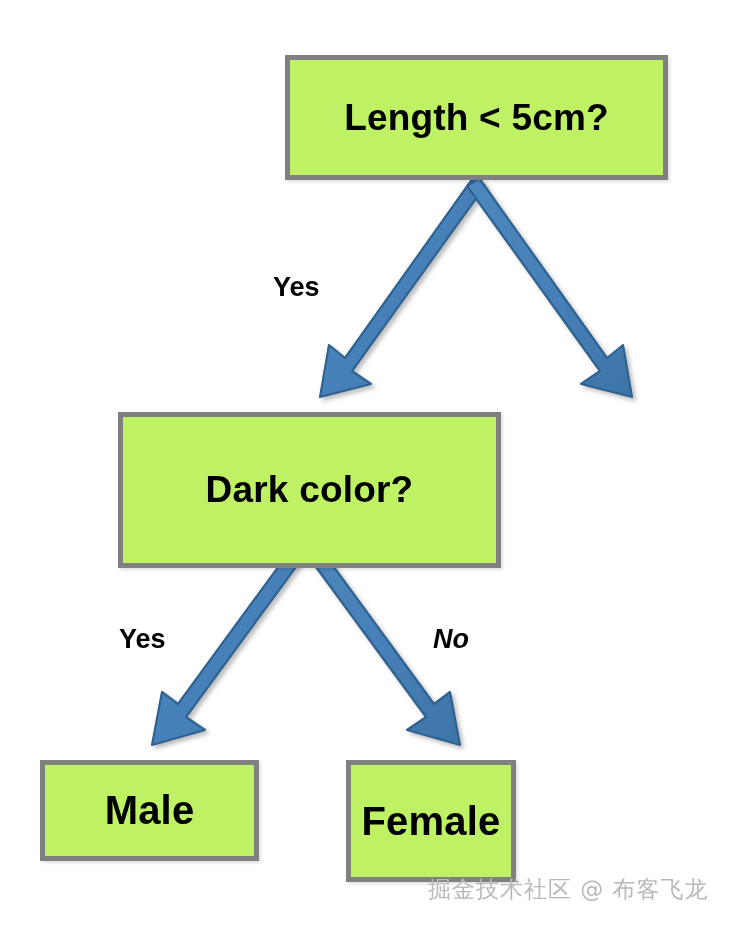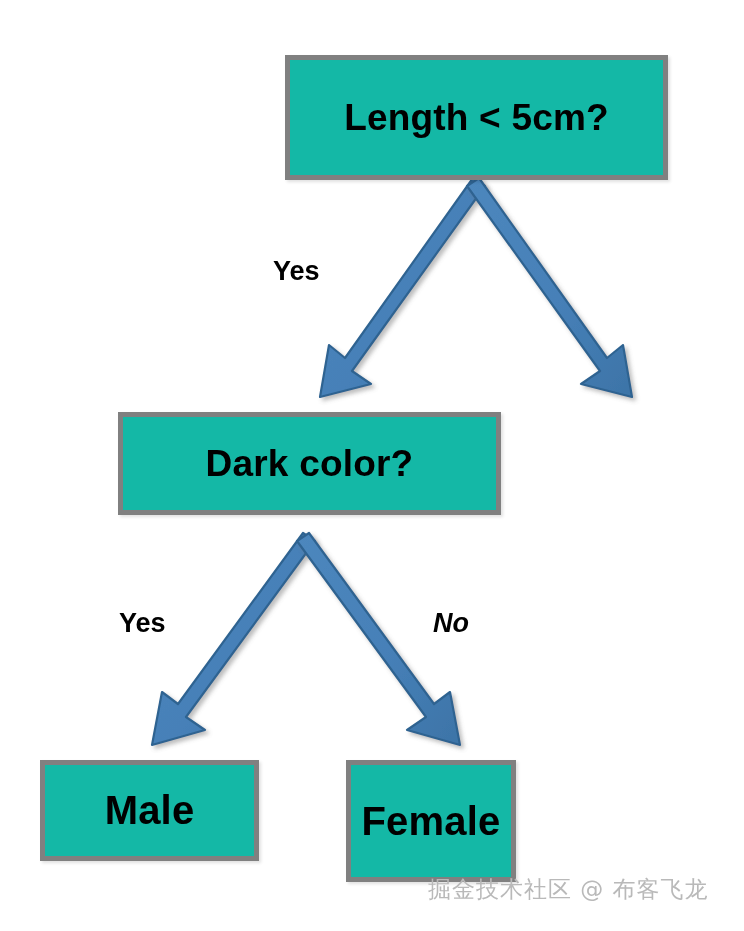--- a/index.html
+++ b/index.html
@@ -19,45 +19,46 @@
     position: absolute;
     left: 0;
     top: 0;
     width: 744px;
     height: 931px;
     pointer-events: none;
   }
   .node {
     position: absolute;
     box-sizing: border-box;
-    background: #14b8a6;
+    background: #bef264;
     border: 5px solid #808080;
     display: flex;
     align-items: center;
     justify-content: center;
     color: #000000;
     font-weight: bold;
     letter-spacing: 0.2px;
     box-shadow: 2px 2px 3px rgba(0,0,0,0.12);
   }
   .node-label {
     display: block;
     white-space: nowrap;
   }
   #node-root   { left: 285px; top: 55px;  width: 383px; height: 125px; font-size: 37px; }
-  #node-dark   { left: 118px; top: 412px; width: 383px; height: 103px; font-size: 37px; }
+  #node-dark   { left: 118px; top: 412px; width: 383px; height: 156px; font-size: 37px; }
   #node-male   { left: 40px;  top: 760px; width: 219px; height: 101px; font-size: 40px; }
   #node-female { left: 346px; top: 760px; width: 170px; height: 122px; font-size: 40px; }
 
   .edge-label {
     position: absolute;
     color: #000000;
     font-weight: bold;
     font-size: 27px;
     white-space: nowrap;
+    margin-top: 16px;
   }
   #edge-label-yes-top   { left: 273px; top: 256px; }
   #edge-label-yes-left  { left: 119px; top: 608px; }
   #edge-label-no-right  { left: 433px; top: 608px; font-style: italic; }
 
   .watermark {
     position: absolute;
     left: 428px;
     top: 874px;
     font-size: 23px;

